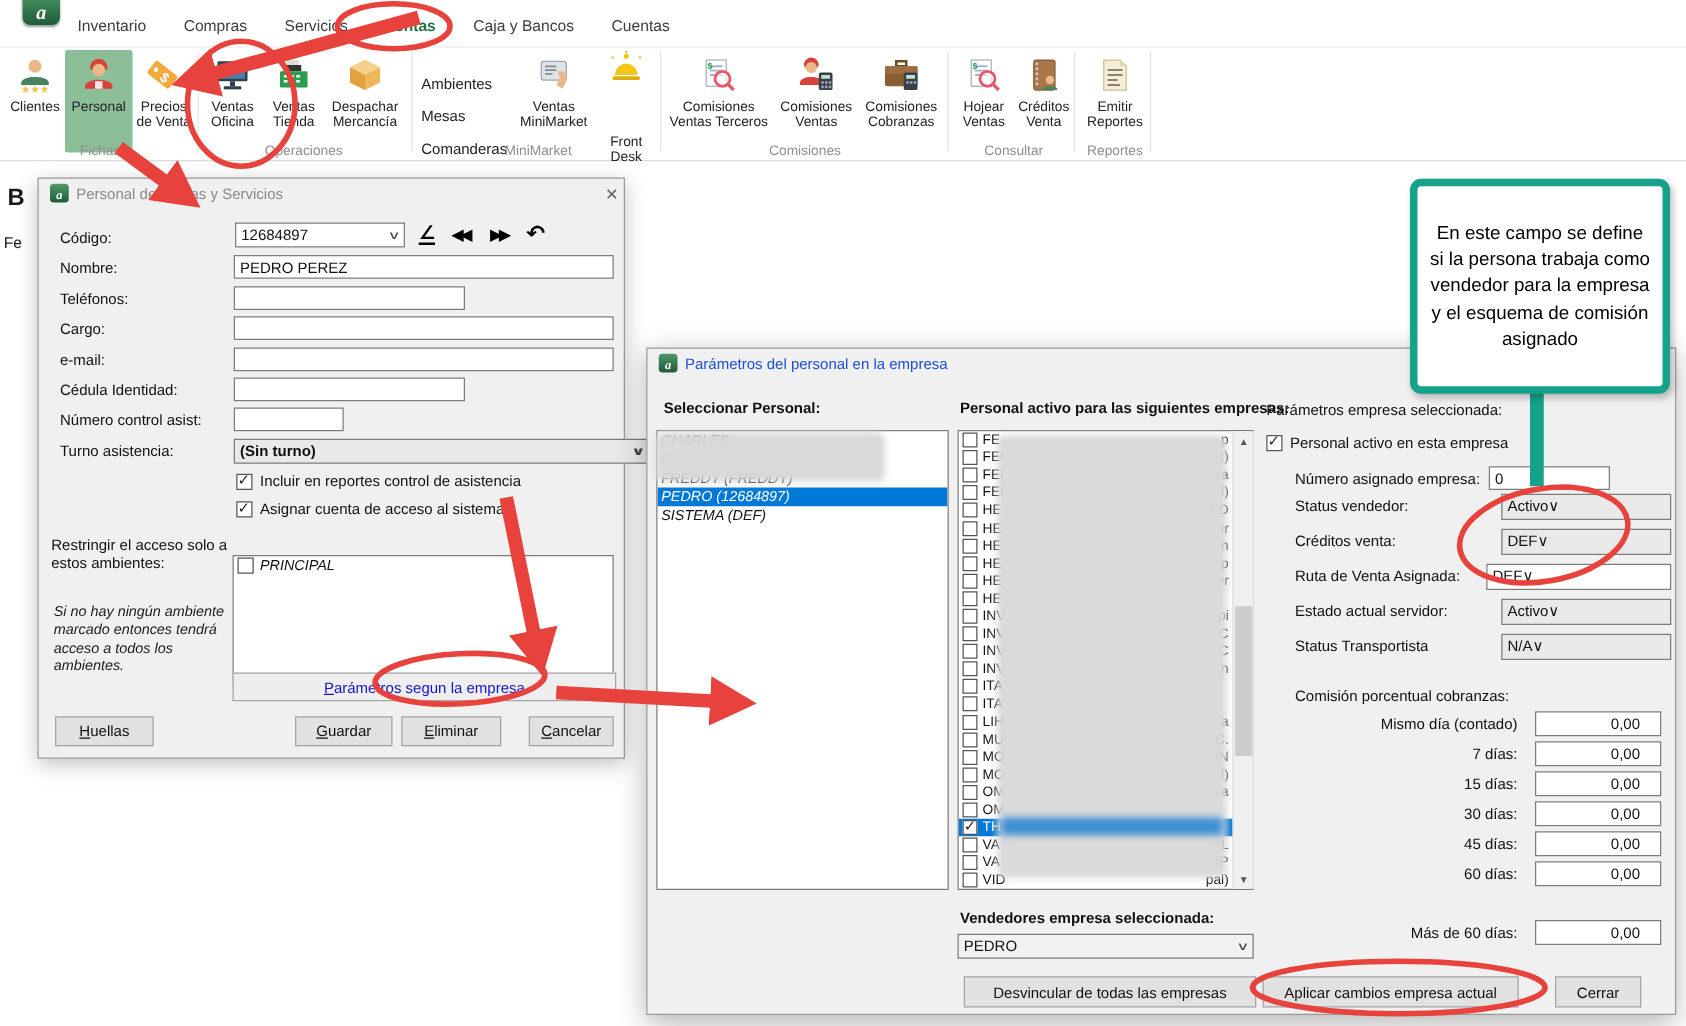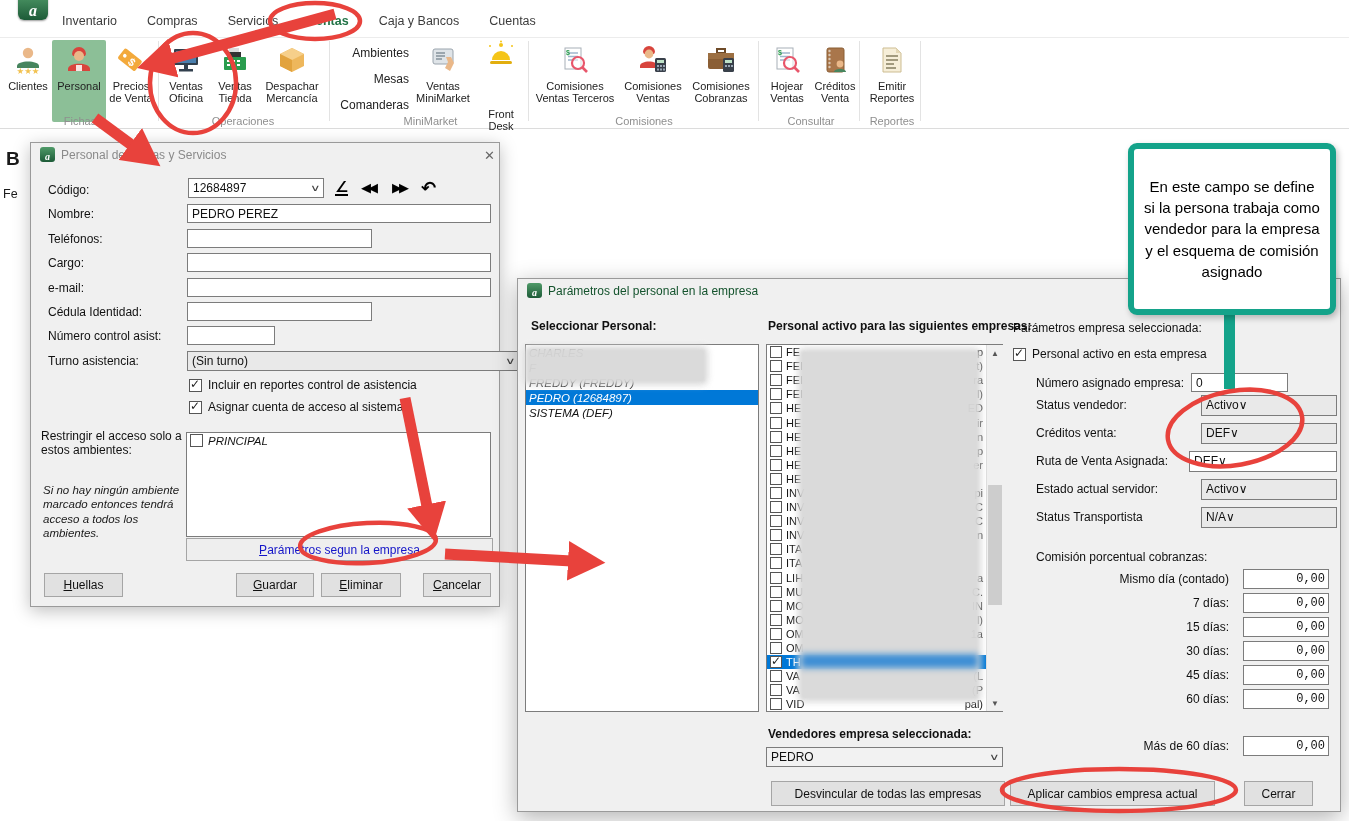--- a/index.html
+++ b/index.html
@@ -17,21 +17,21 @@
   
   .ribbon{position:absolute;left:0;top:37px;width:100%;height:90px;background:#fff;
           border-top:1px solid #ececec;border-bottom:1px solid #dcdcdc;}
   .ritem{position:absolute;top:2px;height:82px;display:flex;flex-direction:column;align-items:center;cursor:default;}
   .ritem.rsel{background:#8cbf97;border-radius:2px;}
   .ricon{height:40px;display:flex;align-items:center;justify-content:center;}
   .ricon svg{width:30px;height:30px;}
   .rlabel{font-size:11px;line-height:1.12;text-align:center;color:#222;white-space:pre-line;}
   .rgroup{position:absolute;bottom:1px;text-align:center;font-size:11px;color:#8f8f8f;}
   .rsep{position:absolute;top:3px;height:80px;width:1px;background:#e3e3e3;}
-  .rstack{position:absolute;left:337px;top:2px;width:72px;text-align:right;}
+  .rstack{position:absolute;left:337px;top:16px;width:72px;}
   .rstack div{height:26px;line-height:26px;font-size:12px;color:#222;}
   
   .dialog{position:absolute;background:#f0f0f0;border:1px solid #9a9a9a;box-sizing:border-box;}
   .d-title{position:absolute;left:0;top:0;width:100%;height:24px;}
   .d-title .txt{position:absolute;left:30px;top:5px;font-size:12px;}
   .dicon{position:absolute;left:9px;top:4px;width:15px;height:15px;border-radius:3px;
          background:linear-gradient(#4f9a68,#1d5b38);color:#fff;font:italic bold 10px "Liberation Serif",serif;
          display:flex;align-items:flex-end;justify-content:center;}
   .d-close{position:absolute;top:5px;font-size:13px;color:#666;cursor:default;}
   .lbl{position:absolute;font-size:12px;color:#111;white-space:nowrap;}
@@ -64,22 +64,22 @@
   .sthumb{position:absolute;left:1px;width:14px;background:#cdcdcd;}
   
   .srow{display:flex;align-items:center;height:28px;}
   .slbl{flex:1;font-size:12px;}
   .sel-box{width:136px;height:21px;border:1px solid #7c7c7c;background:#e9e9e9;box-sizing:border-box;
            display:flex;align-items:center;padding:0 4px;font-size:12px;}
   .srow.white .sel-box{background:#fff;width:148px;}
   .krow{display:flex;align-items:center;justify-content:flex-end;height:20px;margin-bottom:4px;}
   .krow.gap{margin-top:27px;}
   .klbl{font-size:12px;margin-right:14px;}
-  .kinput{width:86px;height:20px;border:1px solid #7c7c7c;background:#fff;box-sizing:border-box;
-          font-size:12px;display:flex;align-items:center;justify-content:flex-end;padding:0 3px;font-family:Liberation Mono, monospace;}
+  .kinput{width:101px;height:20px;border:1px solid #7c7c7c;background:#fff;box-sizing:border-box;
+          font-size:12px;display:flex;align-items:center;justify-content:flex-end;padding:0 16px;}
   
   .callout{position:absolute;left:1128px;top:143px;width:208px;height:172px;background:#fff;
            border:6px solid #14a38a;border-radius:9px;box-sizing:border-box;box-shadow:2px 3px 6px rgba(0,0,0,.25);
            display:flex;align-items:center;justify-content:center;text-align:center;
            font-size:15px;line-height:1.42;color:#000;padding:4px 8px;}
   .teal-line{position:absolute;left:1224px;top:311px;width:11px;height:78px;background:#14a38a;}
   .link-btn{color:#1414c8;}
   .frag{position:absolute;color:#1a1a1a;}
   svg.anno{position:absolute;left:0;top:0;pointer-events:none;}
 </style>
@@ -345,36 +345,36 @@
     <div class="input" style="left:156px;top:86px;width:185px;height:19px;"></div>
     <span class="lbl" style="left:17px;top:113px;">Cargo:</span>
     <div class="input" style="left:156px;top:110px;width:304px;height:19px;"></div>
     <span class="lbl" style="left:17px;top:138px;">e-mail:</span>
     <div class="input" style="left:156px;top:135px;width:304px;height:19px;"></div>
     <span class="lbl" style="left:17px;top:162px;">Cédula Identidad:</span>
     <div class="input" style="left:156px;top:159px;width:185px;height:19px;"></div>
     <span class="lbl" style="left:17px;top:186px;">Número control asist:</span>
     <div class="input" style="left:156px;top:183px;width:88px;height:19px;"></div>
     <span class="lbl" style="left:17px;top:211px;">Turno asistencia:</span>
-    <div class="input combo selectbox" style="left:156px;top:208px;width:332px;height:20px;">
+    <div class="input combo selectbox" style="left:156px;top:208px;width:332px;height:20px;font-weight:bold;">
       <span>(Sin turno)</span>
         <span class="chev">∨</span>
     </div>
 
     <div class="chkrow" style="left:158px;top:235px;">
       <span class="cb on"></span>
       <span>Incluir en reportes control de asistencia</span>
     </div>
     <div class="chkrow" style="left:158px;top:257px;">
       <span class="cb on"></span>
       <span>Asignar cuenta de acceso al sistema</span>
     </div>
 
     <span class="lbl" style="left:10px;top:286px;width:150px;white-space:normal;">Restringir el acceso solo a estos ambientes:</span>
-    <div class="listbox" style="left:155px;top:289px;width:305px;height:105px;">
+    <div class="listbox" style="left:155px;top:301px;width:305px;height:105px;">
 
     <div class="lrow">
           <span class="cb"></span>
           <span>PRINCIPAL</span>
         </div>
       </div>
     <div class="note" style="left:12px;top:340px;width:152px;">Si no hay ningún ambiente marcado entonces tendrá acceso a todos los ambientes.</div>
 
     <div class="btn" style="left:155px;top:395px;width:307px;height:23px;background:#eee;">
       <span class="link-btn"><u>P</u>arámetros segun la empresa</span>
@@ -382,21 +382,21 @@
 
     <div class="btn" style="left:13px;top:430px;width:79px;height:24px;"><u>H</u>uellas</div>
     <div class="btn" style="left:205px;top:430px;width:78px;height:24px;"><u>G</u>uardar</div>
     <div class="btn" style="left:290px;top:430px;width:80px;height:24px;"><u>E</u>liminar</div>
     <div class="btn" style="left:392px;top:430px;width:68px;height:24px;"><u>C</u>ancelar</div>
   </div>
 
   <div class="dialog" style="left:517px;top:278px;width:824px;height:534px;box-shadow:0 6px 22px rgba(0,0,0,.3);">
     <div class="d-title">
       <span class="dicon">a</span>
-      <span class="txt" style="color:#14532d;">Parámetros del personal en la empresa</span>
+      <span class="txt" style="color:#1d4ed8;">Parámetros del personal en la empresa</span>
     </div>
 
     <span class="lbl" style="left:13px;top:40px;font-weight:bold;">Seleccionar Personal:</span>
     <div class="listbox" style="left:7px;top:65px;width:234px;height:368px;">
 
     <div class="lrow">
           <span>CHARLES</span>
         </div>
         <div class="lrow">
           <span>F</span>

